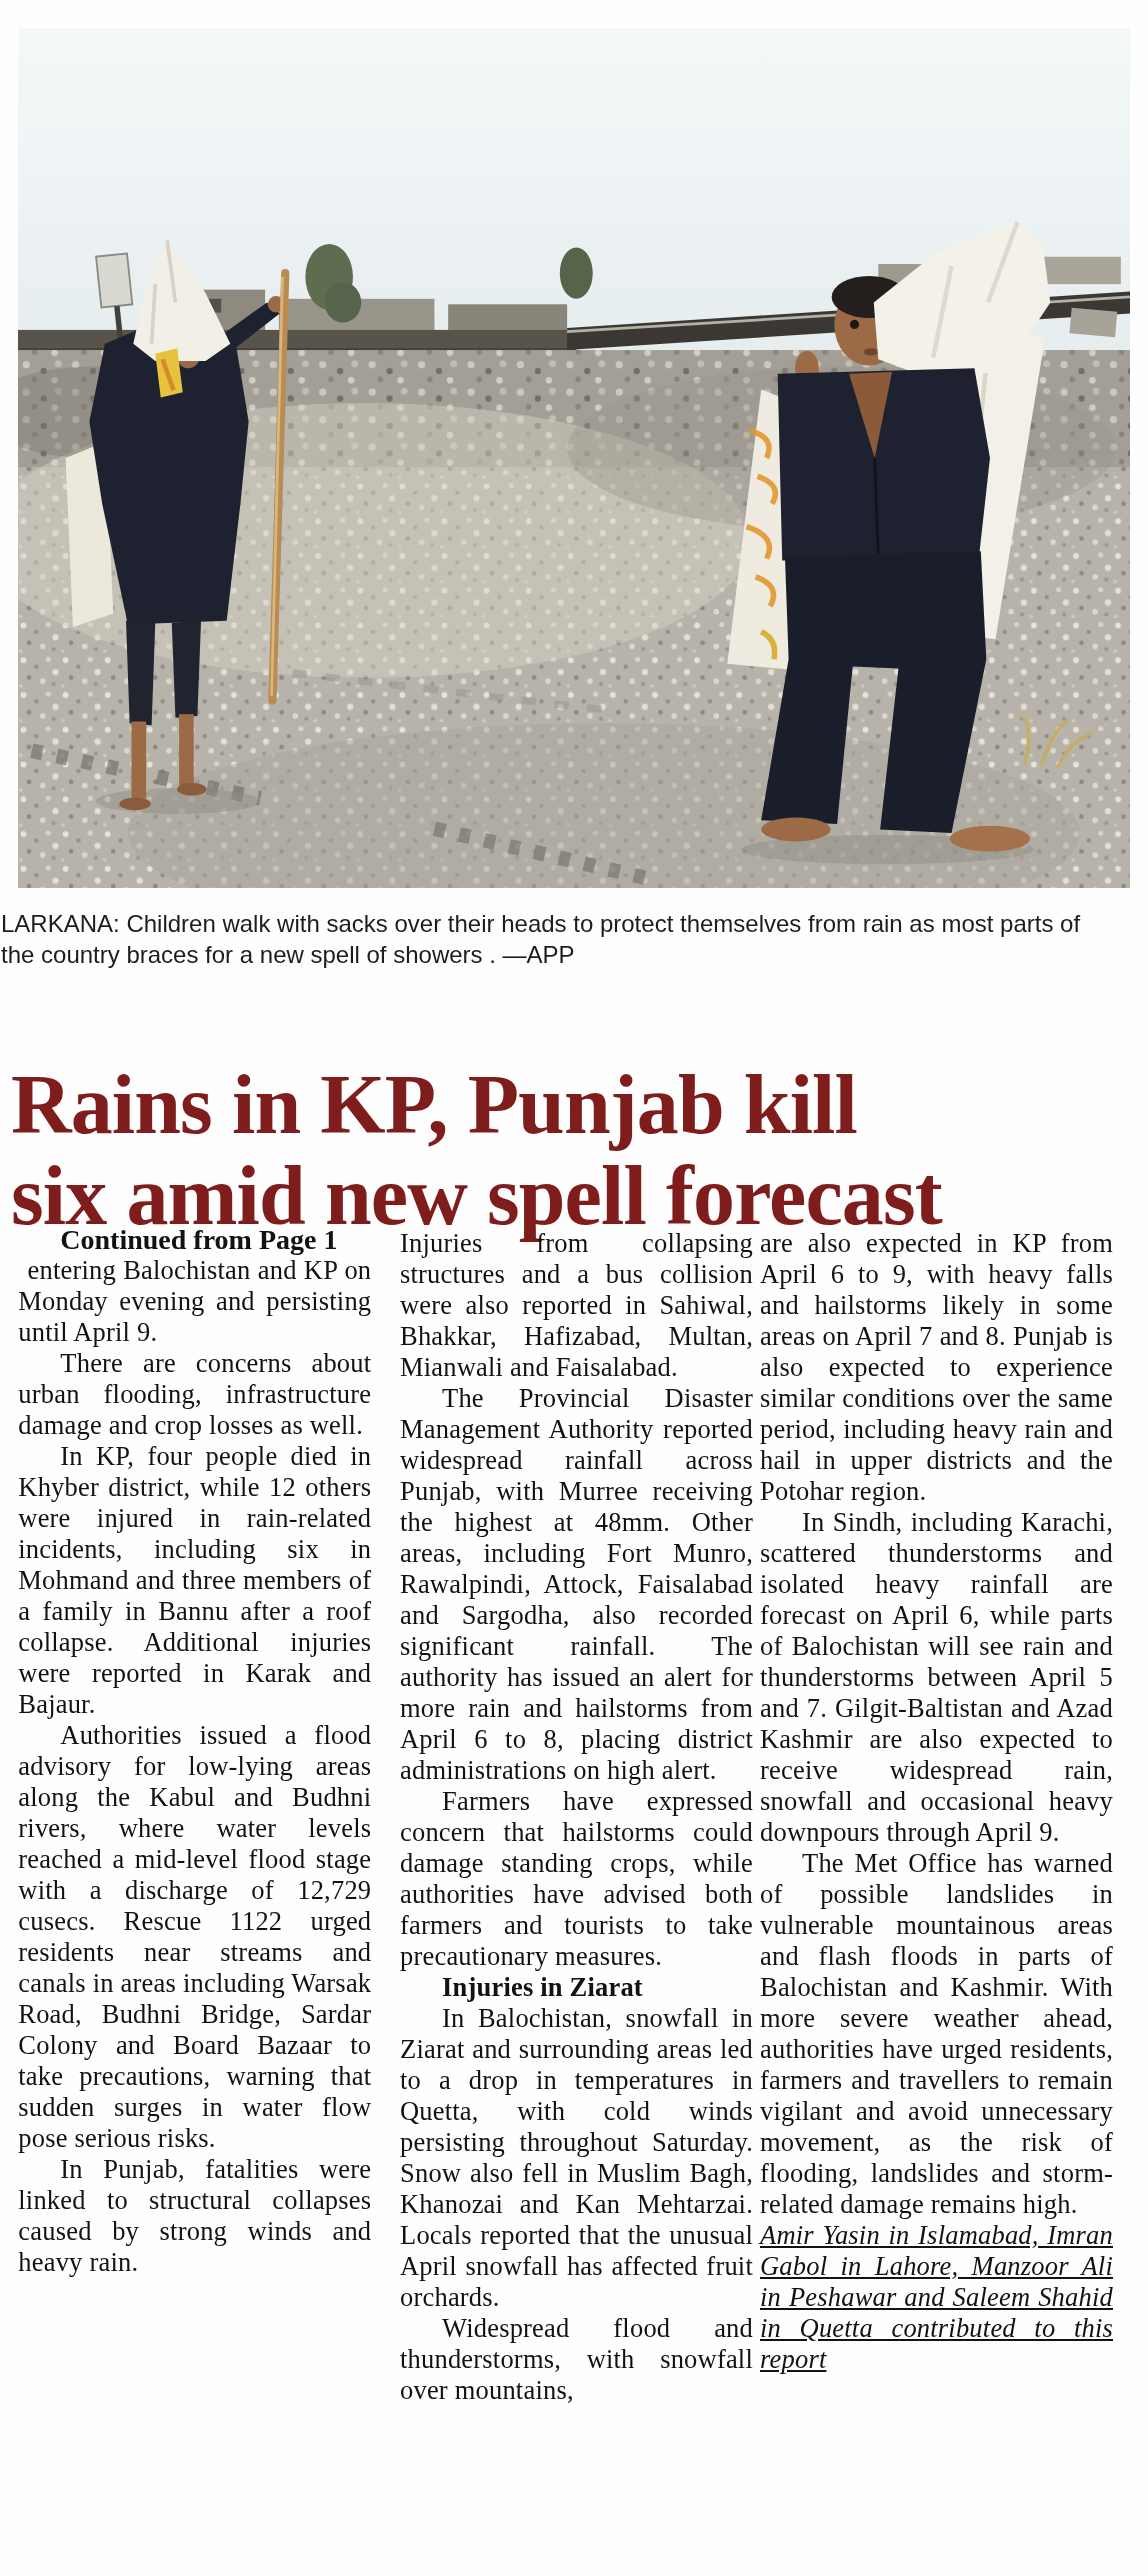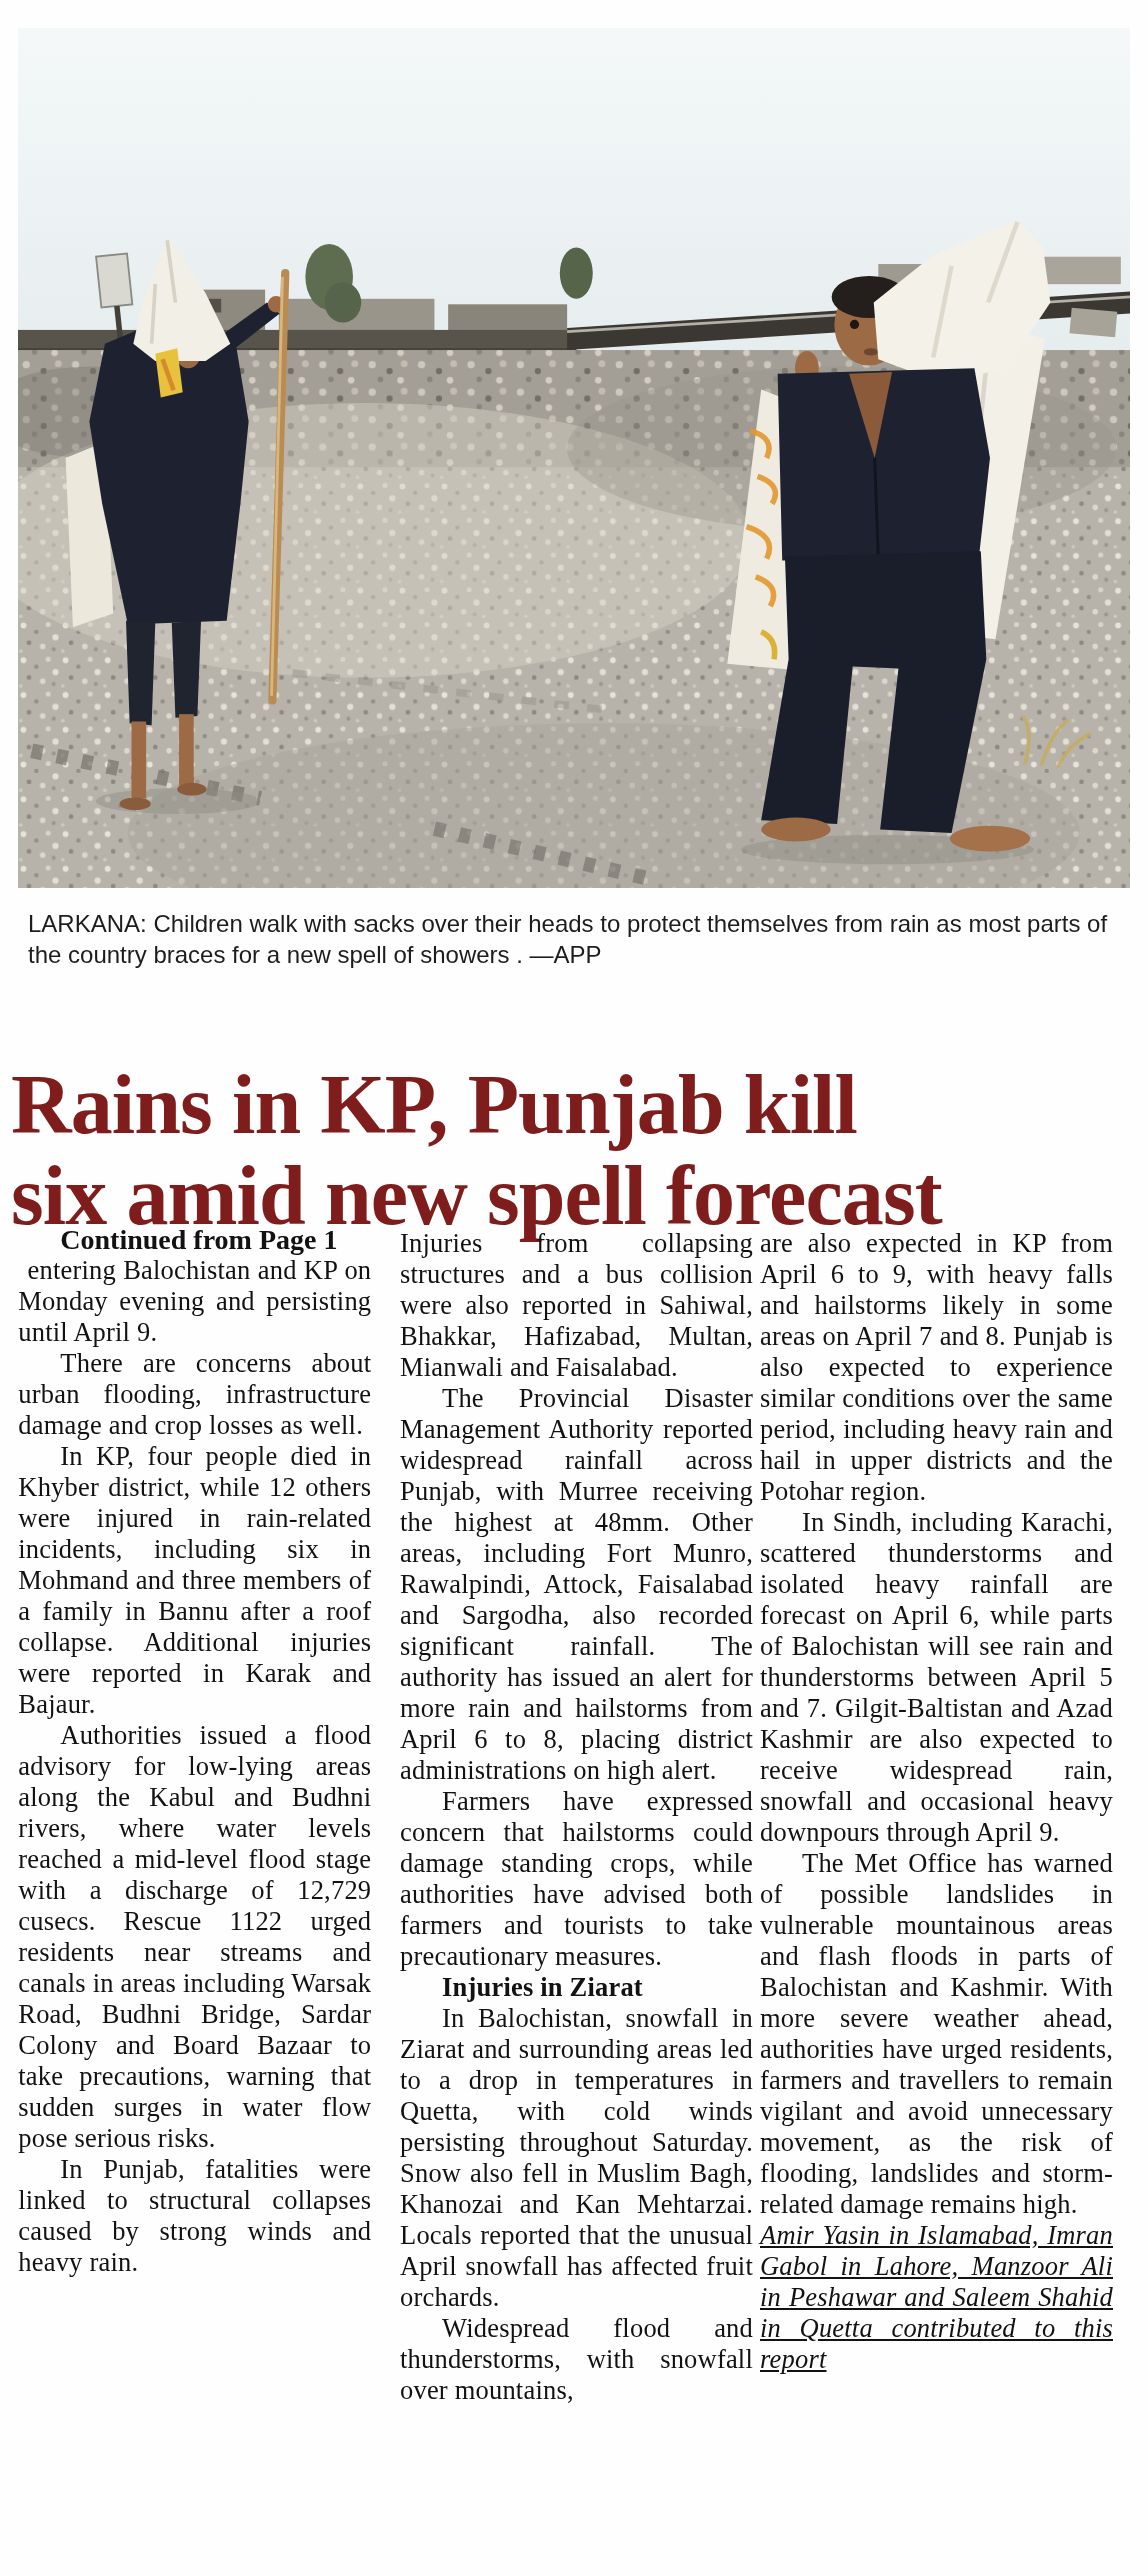--- a/index.html
+++ b/index.html
@@ -1,20 +1,20 @@
 <!DOCTYPE html>
 <html style="font-size:14.6px"><head>
 <meta charset="utf-8">
 <style>
   html,body{margin:0;padding:0;background:#ffffff;}
   .page{position:relative;width:1148px;height:2576px;background:#fefefe;overflow:hidden;
         font-family:"Liberation Serif", serif;color:#141414;}
   .photo{position:absolute;left:18.3px;top:27.5px;width:1112px;height:860px;overflow:hidden;background:#eef3f4;}
   .photo svg{display:block;width:100%;height:100%;}
-  .caption{position:absolute;left:28px;top:908px;width:1103px;
+  .caption{position:absolute;left:1px;top:908px;width:1103px;
            font-family:"Liberation Sans", sans-serif;font-size:24px;line-height:31px;color:#1d1d1d;}
   .headline{position:absolute;left:11px;top:1003px;width:1135px;
             font-family:"Liberation Serif", serif;font-weight:700;font-size:84px;line-height:91px;
             letter-spacing:-0.9px;color:#7f1d1d;}
   .col{position:absolute;width:353px;font-size:26.5px;line-height:31px;text-align:justify;
        letter-spacing:0.2px;color:#121212;}
   .col p{margin:0;text-indent:42px;}
   .col p.noindent{text-indent:0;}
   .col p.tinyindent{text-indent:9.2px;}
   .col1{left:18.3px;top:1224px;height:1345px;}

